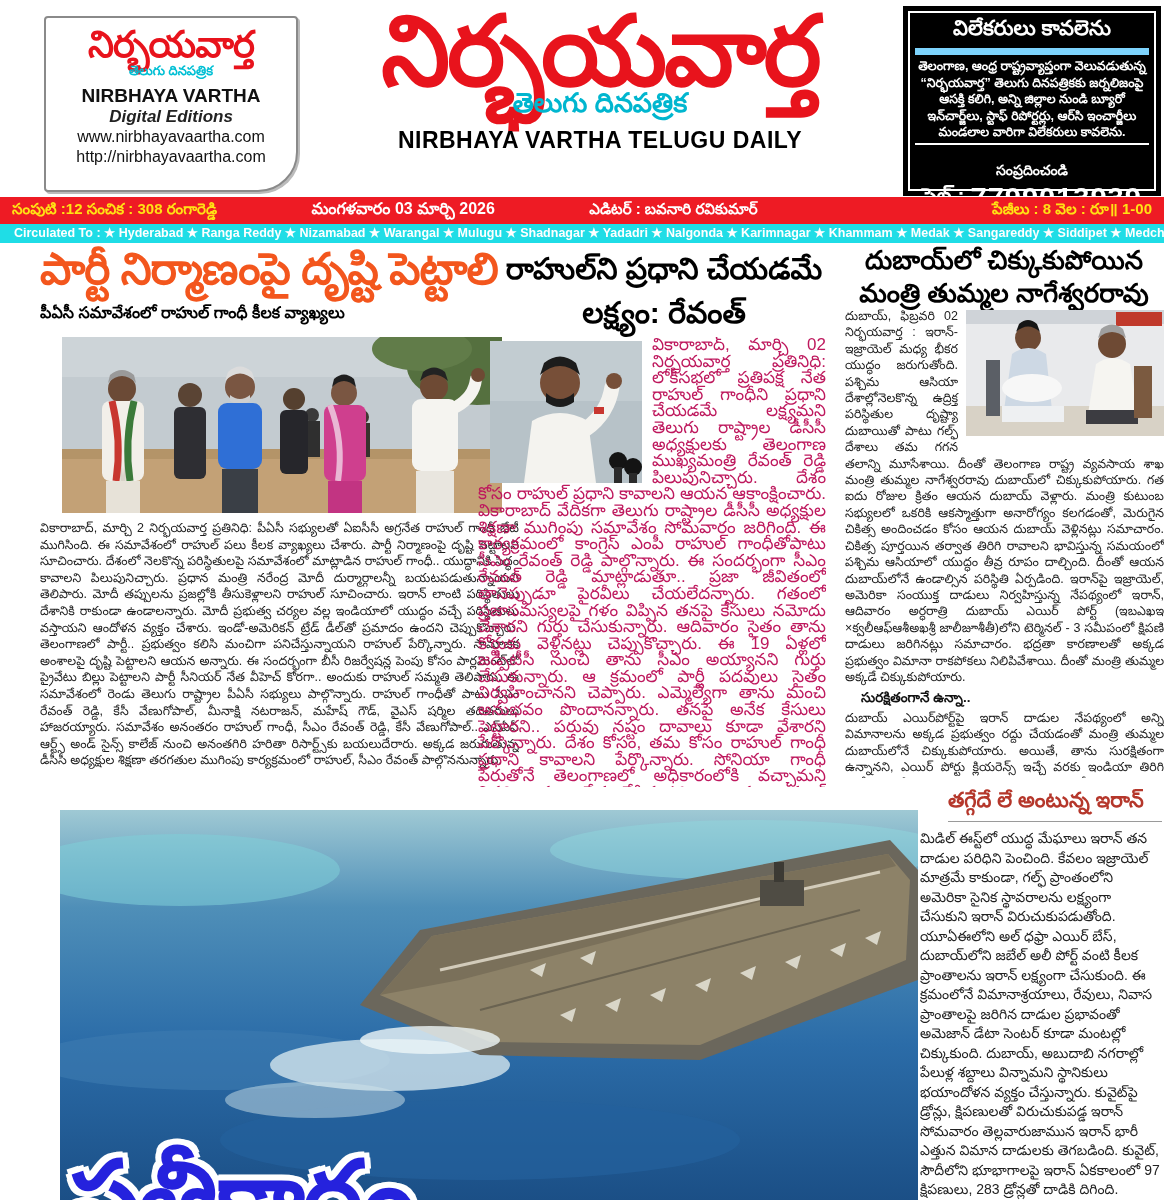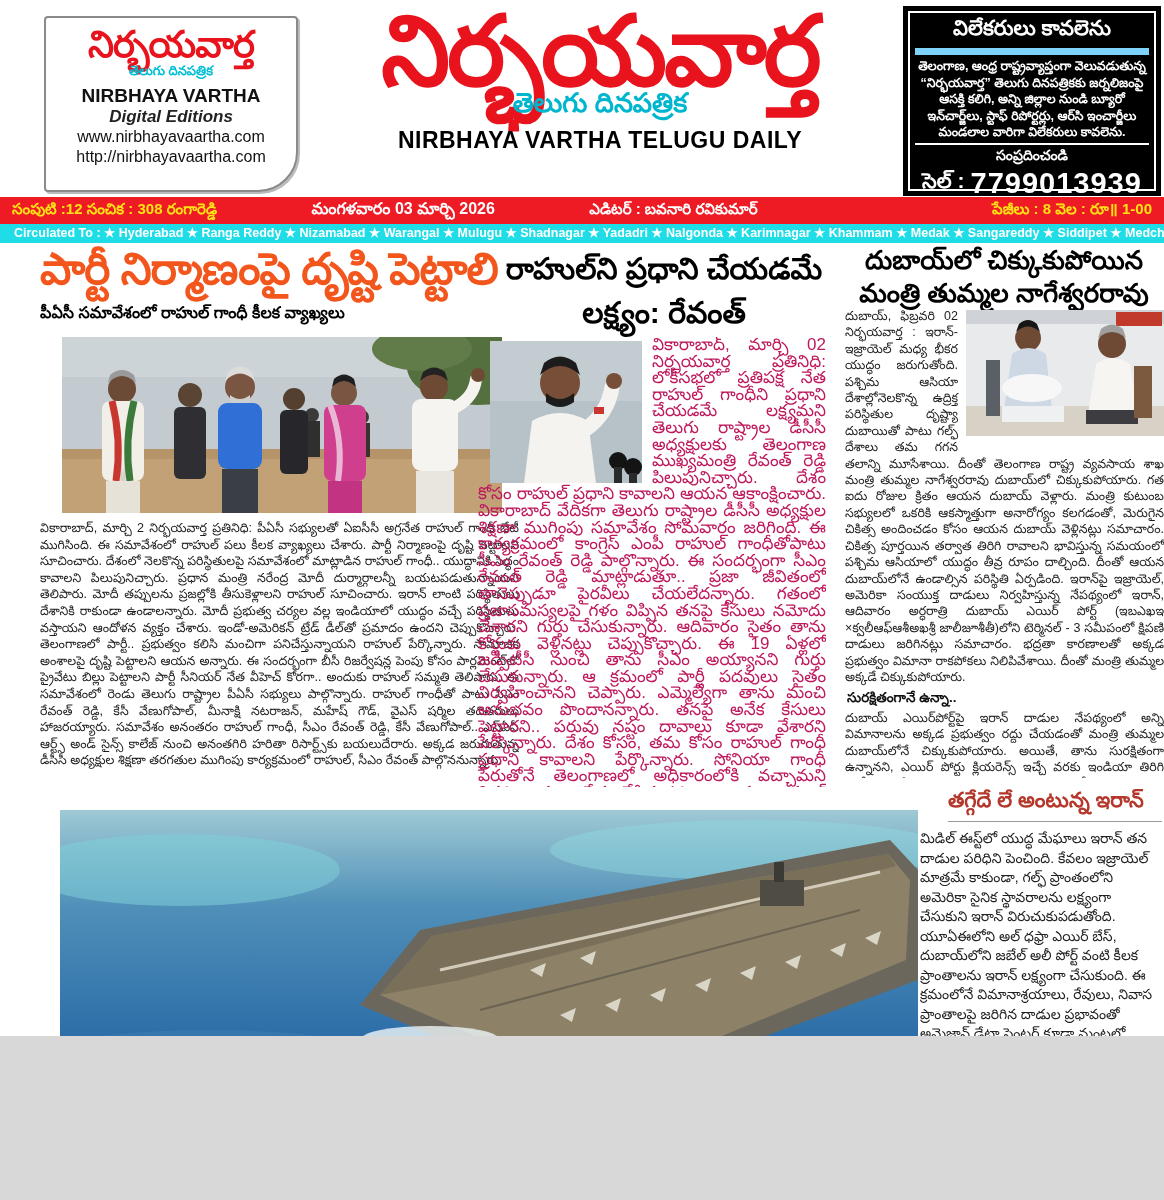--- a/index.html
+++ b/index.html
@@ -1,18 +1,18 @@
 <!DOCTYPE html>
 <html><head>
 <meta charset="utf-8">
 <style>
   * { margin:0; padding:0; box-sizing:border-box; }
   html,body { background:#d8d8d8; }
   #page {
-    position:relative; width:1164px; height:1036px; margin:0 auto;
+    position:relative; width:1164px; height:1200px; margin:0 auto;
     background:#ffffff; overflow:hidden;
     font-family:"Liberation Sans", sans-serif; color:#111;padding-left:24px;
   }
 
   
   .logo-box{
     position:absolute; left:44px; top:16px; width:254px; height:176px;
     border:2px solid #8a8a8a; border-radius:4px 4px 40px 4px;
     background:#fff; text-align:center; padding-top:8px;
     box-shadow:2px 2px 0 #bbb;
@@ -25,21 +25,21 @@
 
   .masthead{ position:absolute; left:292px; top:2px; width:616px; text-align:center; }
   .masthead-title{ font-size:98px; font-weight:bold; color:#e8131c; line-height:1.02; letter-spacing:-3px; white-space:nowrap; }
   .masthead-sub{ color:#00b6cf; font-size:27px; font-weight:bold; margin-top:-14px; }
   .masthead-en{ color:#000; font-size:23px; font-weight:bold; margin-top:2px; letter-spacing:0.5px; }
 
   .ad-box{ position:absolute; left:903px; top:6px; width:258px; height:190px; background:#000; }
   .ad-inner{ position:absolute; left:5px; top:5px; right:5px; bottom:5px; border:2px solid #fff; color:#fff; text-align:center; padding:2px 5px; }
   .ad-title{ font-size:21px; font-weight:bold; border-bottom:7px solid #7dd3fc; padding:1px 0 3px 0; }
   .ad-body{ font-size:12.5px; line-height:1.32; font-weight:bold; padding:3px 1px 2px 1px; border-bottom:2px solid #fff; }
-  .ad-contact{ font-size:14px; font-weight:bold; margin-top:2px; }
+  .ad-contact{ font-size:14px; font-weight:bold; margin-top:17px; }
   .ad-phone-row{ display:flex; align-items:center; justify-content:center; gap:6px; }
   .ad-cell{ font-size:21px; font-weight:bold; }
   .ad-phone{ font-size:29px; font-weight:bold; letter-spacing:1px; }
 
   
   .info-bar{
     position:absolute; left:0; top:197px; width:1164px; height:27px;
     background:#ee1b24; display:flex; align-items:center; justify-content:space-between;
     padding:0 12px; font-weight:bold;
   }
@@ -69,21 +69,21 @@
   .a2-body{ position:absolute; left:478px; top:337px; width:348px; height:450px; overflow:hidden;
     font-size:17px; line-height:16.6px; text-align:justify; color:#be185d; }
   .a2-photo{ float:left; width:152px; height:142px; margin:4px 10px 2px 12px; background:#aab6bc; overflow:hidden; }
 
   
   .a3-headline{ position:absolute; left:845px; top:244px; width:318px; text-align:center;
     font-size:26px; font-weight:bold; color:#000; line-height:1.25; }
   .a3-body{ position:absolute; left:845px; top:308px; width:319px; height:470px; overflow:hidden;
     font-size:12.5px; line-height:16.4px; text-align:justify; color:#1c1c1c; }
   .a3-photo{ float:right; width:198px; height:126px; margin:2px 0 6px 8px; background:#d9dde2; overflow:hidden; }
-  .a3-subhead{ font-weight:bold; color:#111; margin:5px 0 3px 2px; font-size:13.5px; }
+  .a3-subhead{ font-weight:bold; color:#111; margin:5px 0 3px 16px; font-size:13.5px; }
 
   
   .a4{ position:absolute; left:920px; top:788px; width:242px; height:412px; overflow:hidden; }
   .a4-headline{ font-size:21px; font-weight:bold; color:#b5372b; padding-bottom:4px; border-bottom:1px solid #9a9a9a;margin-left:28px; }
   .a4-body{ margin-top:7px; font-size:14px; line-height:19.5px; color:#222; }
 
   
   .hero{ position:absolute; left:60px; top:810px; width:858px; height:390px; background:#2b6ca8; overflow:hidden; }
   .hero svg{ position:absolute; left:0; top:0; }
   .ov{ position:absolute; font-weight:bold; letter-spacing:-2px; white-space:nowrap;

